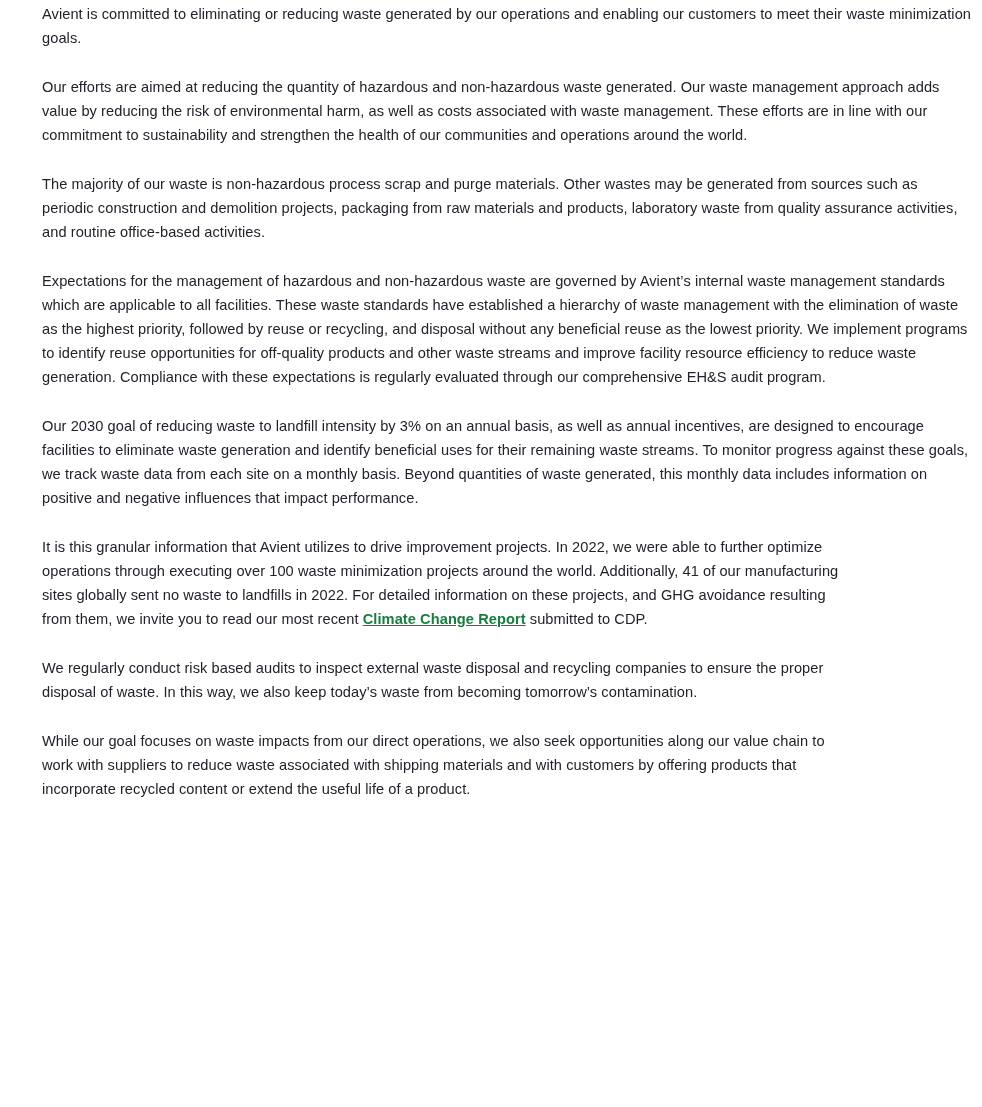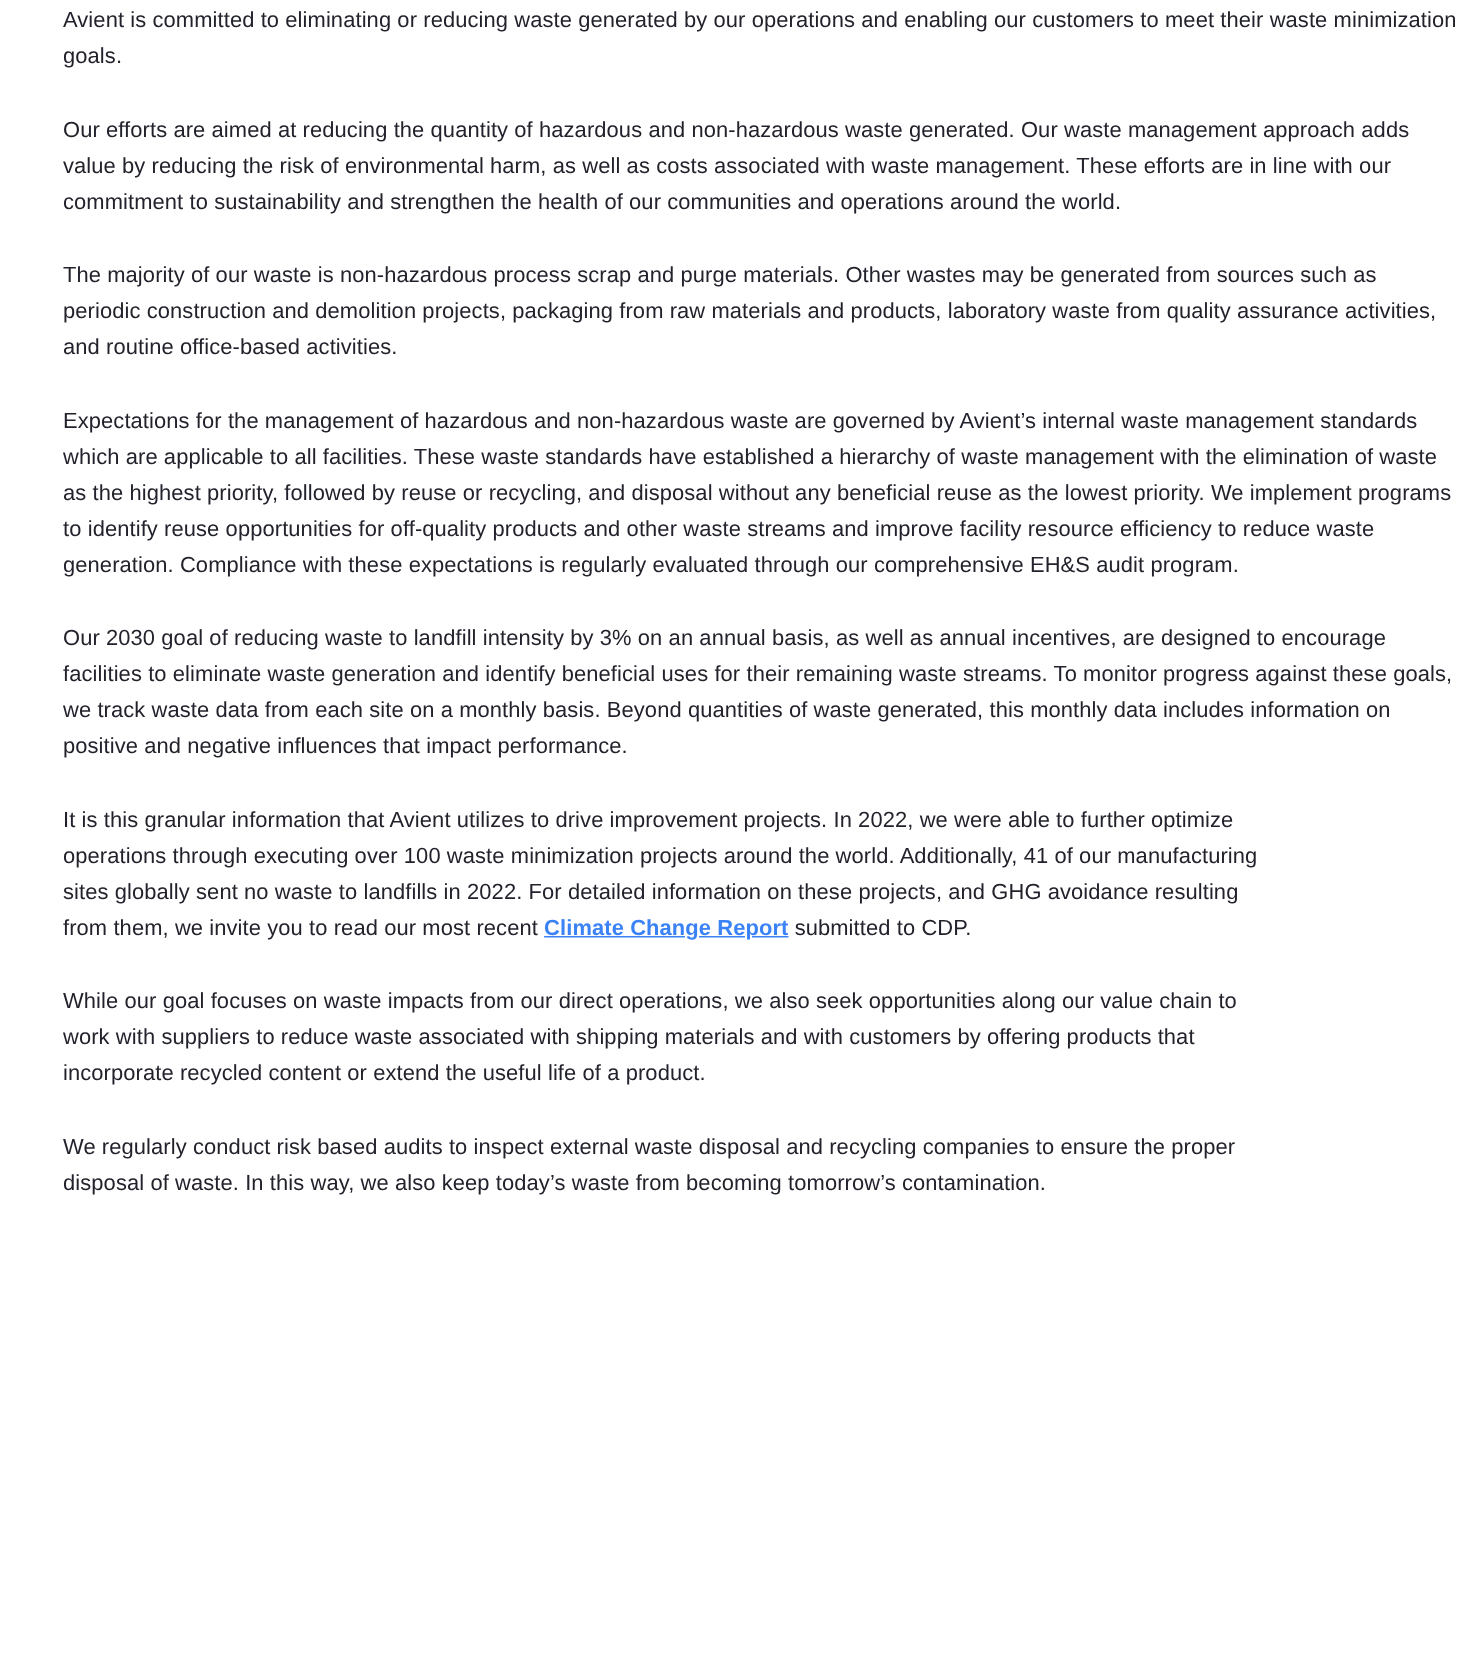--- a/index.html
+++ b/index.html
@@ -33,21 +33,21 @@
     font-weight: 400;
     padding-left: 42px;
   }
   p.para:last-child {
     margin-bottom: 0;
   }
   .w-wide { max-width: 982px; }
   .w-narrow { max-width: 800px; }
   .w-med { max-width: 980px; }
   a.inline-link {
-    color: #3b82f6;
+    color: #15803d;
     text-decoration: underline;
     font-weight: 700;
   }
   .nb { white-space: nowrap; }
 </style>
 </head>
 <body>
 
 <div class="page">
   <div class="doc-body">
@@ -57,18 +57,18 @@
     <p class="para w-med">Our efforts are aimed at reducing the quantity of hazardous and non-hazardous waste generated. Our waste management approach adds value by reducing the risk of environmental harm, as well as costs associated with waste management. These efforts are in line with our commitment to sustainability and strengthen the health of our communities and operations around the world.</p>
 
     <p class="para w-med">The majority of our waste is non-hazardous process scrap and purge materials. Other wastes may be generated from sources such as periodic construction and demolition projects, packaging from raw materials and products, laboratory waste from quality assurance activities, and routine office-based activities.</p>
 
     <p class="para w-wide">Expectations for the management of hazardous and non-hazardous waste are governed by Avient’s internal waste management standards which are applicable to all facilities. These waste standards have established a hierarchy of waste management with the elimination of waste as the highest priority, followed by reuse or recycling, and disposal without any beneficial reuse as the lowest priority. We implement programs to identify reuse opportunities for off-quality products and other waste streams and improve facility resource efficiency to reduce waste generation. Compliance with these expectations is regularly evaluated through our comprehensive EH&amp;S audit program.</p>
 
     <p class="para w-wide">Our 2030 goal of reducing waste to landfill intensity by 3% on an annual basis, as well as annual incentives, are designed to encourage facilities to eliminate waste generation and identify beneficial uses for their remaining waste streams. To monitor progress against these goals, we track waste data from each site on a monthly basis. Beyond quantities of waste generated, this monthly data includes information on positive and negative influences that impact performance.</p>
 
     <p class="para w-narrow"><span>It is this granular information that Avient utilizes to drive improvement projects. In 2022, we were able to further optimize operations through executing over 100 waste minimization projects around the world. Additionally, 41 of our manufacturing sites globally sent no waste to landfills in 2022. For detailed information on these projects, and GHG avoidance resulting from them, we invite you to read our most recent </span><a class="inline-link nb" href="#">Climate Change Report</a><span> submitted to CDP.</span></p>
 
+    <p class="para w-narrow">We regularly conduct risk based audits to inspect external waste disposal and recycling companies to ensure the proper disposal of waste. In this way, we also keep today’s waste from becoming tomorrow’s contamination.</p>
+
     <p class="para w-narrow">While our goal focuses on waste impacts from our direct operations, we also seek opportunities along our value chain to work with suppliers to reduce waste associated with shipping materials and with customers by offering products that incorporate recycled content or extend the useful life of a product.</p>
-
-    <p class="para w-narrow">We regularly conduct risk based audits to inspect external waste disposal and recycling companies to ensure the proper disposal of waste. In this way, we also keep today’s waste from becoming tomorrow’s contamination.</p>
 
   </div>
 </div>
 
 </body></html>

